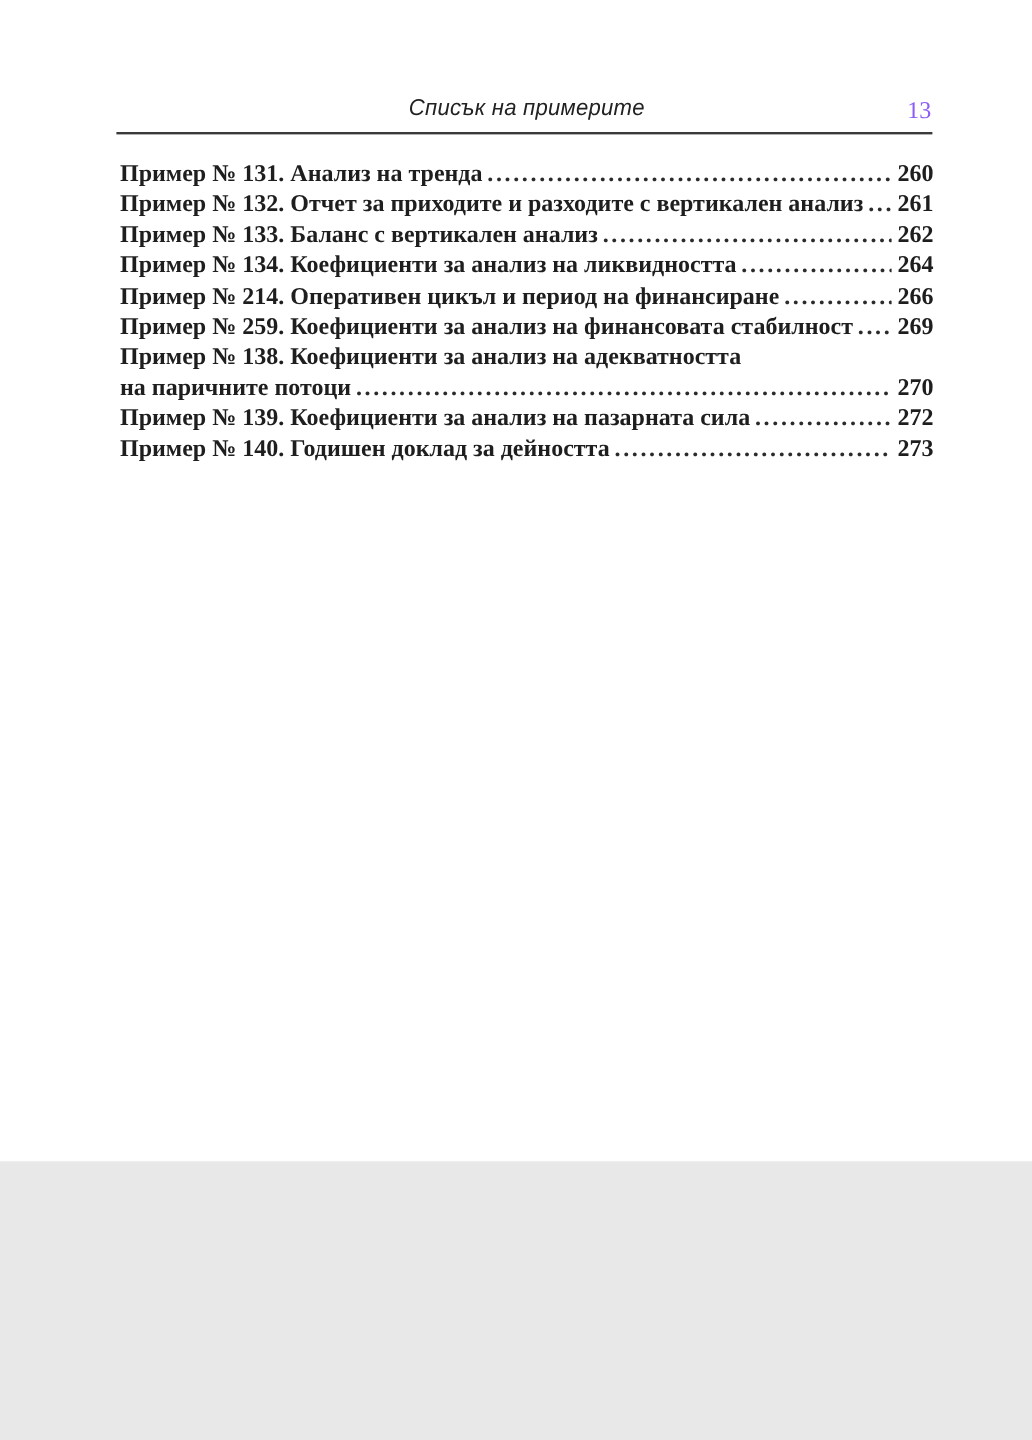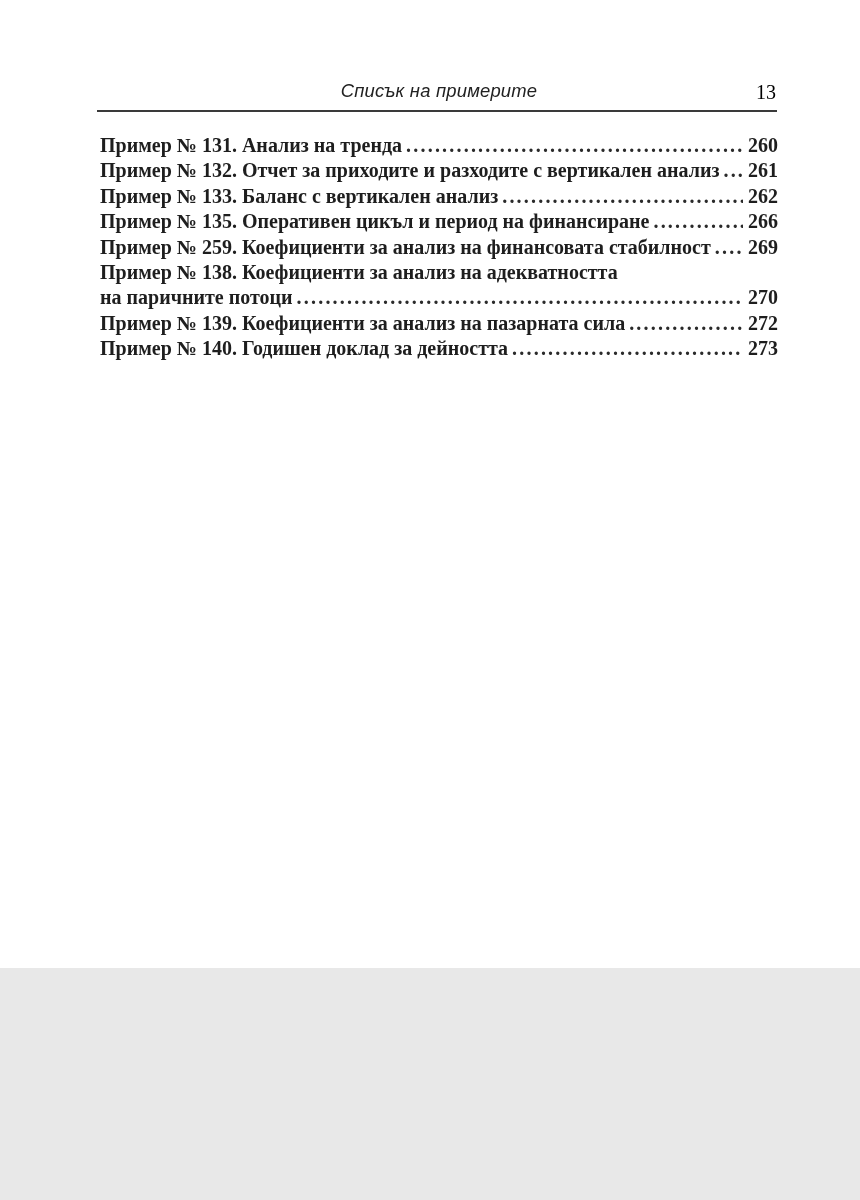--- a/index.html
+++ b/index.html
@@ -32,21 +32,21 @@
     letter-spacing: 0.2px;
     transform: scaleX(0.97);
     color: #222222;
   }
   .folio {
     position: absolute;
     right: 2px;
     top: 1px;
     font-family: "Liberation Serif", serif;
     font-size: 20px;
-    color: #000000;
+    color: #8b5cf6;
   }
   .header-rule {
     position: absolute;
     left: 97px;
     top: 110px;
     width: 680px;
     height: 0;
     border-top: 2px solid #3a3a3a;
   }
   .toc {
@@ -114,23 +114,28 @@
       <span class="toc-dots"></span>
       <span class="toc-page">261</span>
     </div>
 
     <div class="toc-row">
       <span class="toc-label">Пример № 133. Баланс с вертикален анализ</span>
       <span class="toc-dots"></span>
       <span class="toc-page">262</span>
     </div>
 
+    <div class="toc-row">
+      <span class="toc-label">Пример № 134. Коефициенти за анализ на ликвидността</span>
+      <span class="toc-dots"></span>
+      <span class="toc-page">264</span>
+    </div>
 
     <div class="toc-row">
-      <span class="toc-label">Пример № 135. Оперативен цикъл и период на финансиране</span>
+      <span class="toc-label">Пример № 214. Оперативен цикъл и период на финансиране</span>
       <span class="toc-dots"></span>
       <span class="toc-page">266</span>
     </div>
 
 
     <div class="toc-row">
       <span class="toc-label">Пример № 259. Коефициенти за анализ на финансовата стабилност</span>
       <span class="toc-dots"></span>
       <span class="toc-page">269</span>
     </div>

